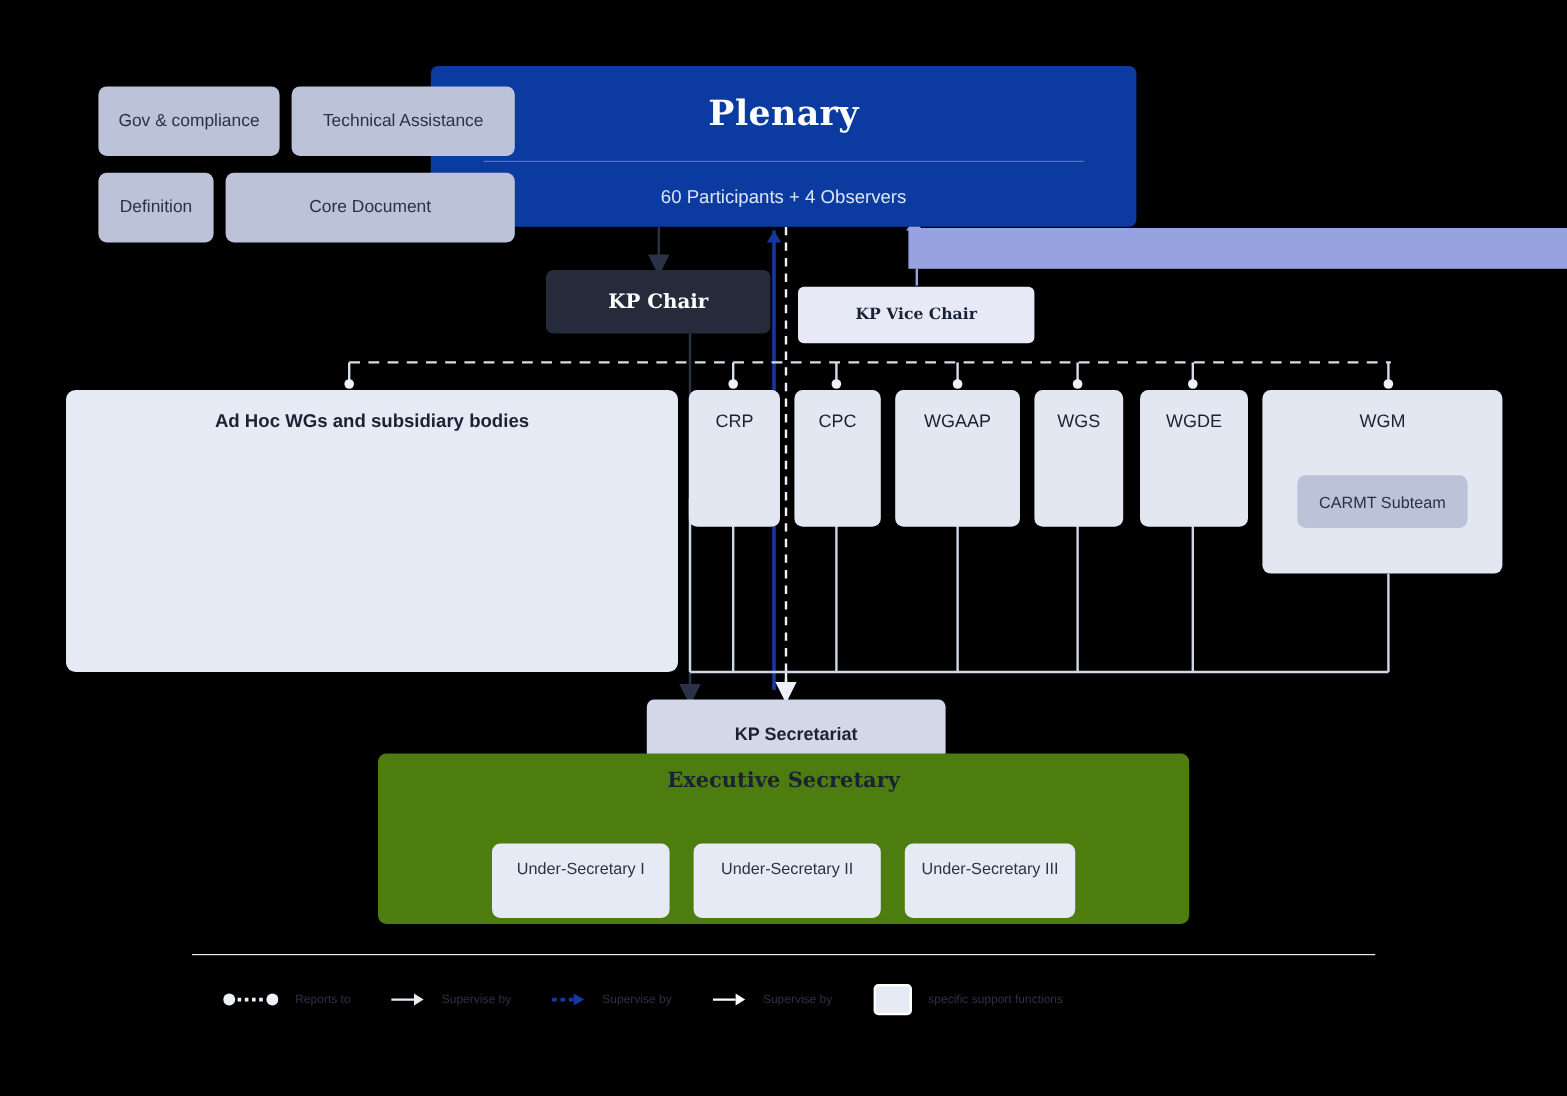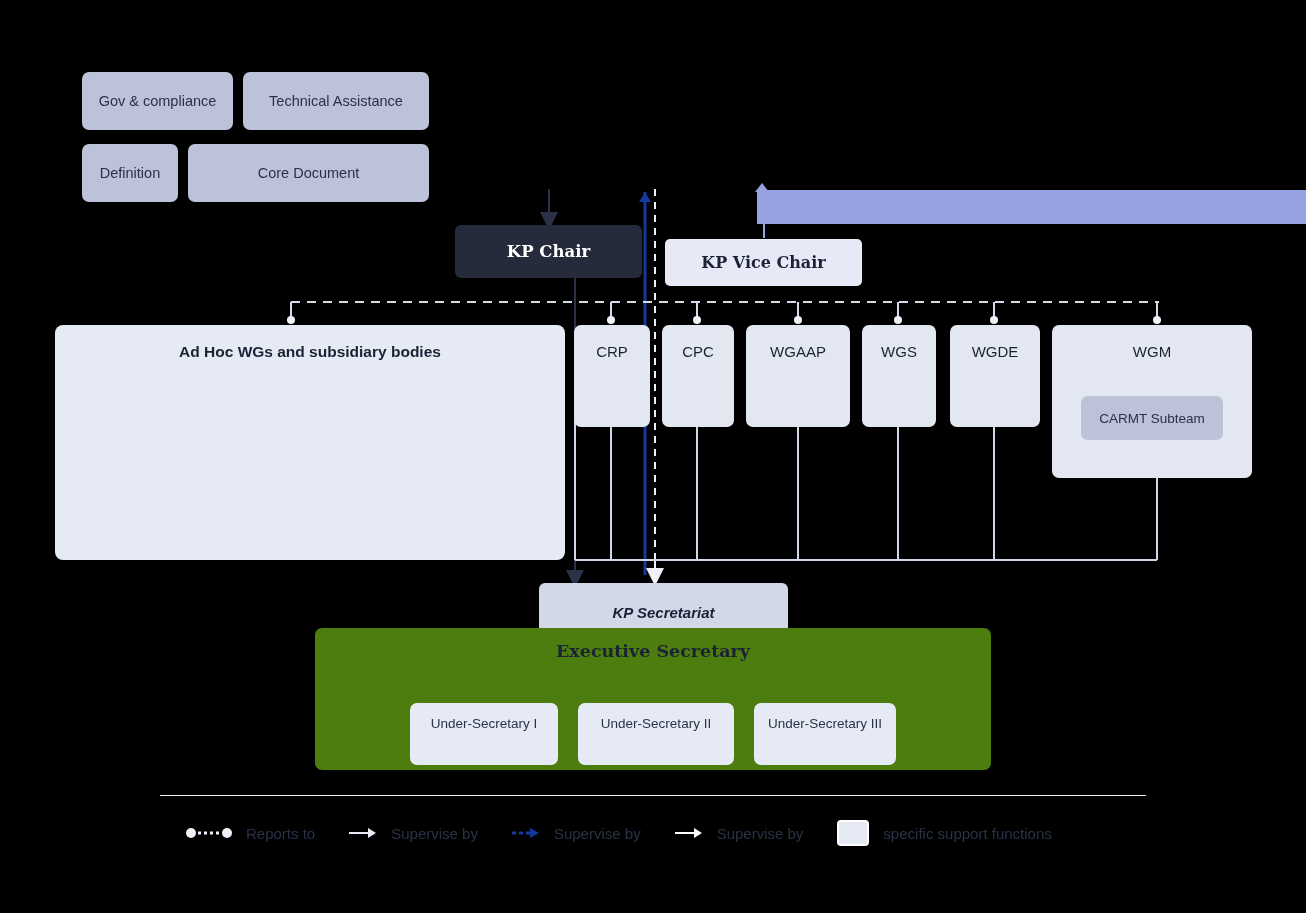--- a/index.html
+++ b/index.html
@@ -37,21 +37,21 @@
   #kpchair .lbl {
     font-family: "DejaVu Serif", "Liberation Serif", serif;
     font-size: 16.5px; font-weight: 700; color: #ffffff;
   }
   #kpvice {
     left: 665px; top: 239px; width: 197px; height: 47px;
     background: #e7eaf6; border-radius: 5px;
   }
   #kpvice .lbl {
     font-family: "DejaVu Serif", "Liberation Serif", serif;
-    font-size: 16px; font-weight: 700; color: #1c2235;
+    font-size: 13px; font-weight: 700; color: #1c2235;
   }
 
   
   #adhoc {
     left: 55px; top: 325px; width: 510px; height: 235px;
     background: #e6eaf4; border-radius: 8px;
     justify-content: flex-start; padding-top: 18px;
   }
   #adhoc .ttl { font-size: 15.5px; font-weight: 700; color: #1c2235; }
   .pillgrid { position: absolute; left: 82px; top: 72px; width: 348px; }
@@ -61,41 +61,41 @@
     display: flex; align-items: center; justify-content: center;
     font-size: 14.5px; color: #2b3247; padding: 0 10px;
   }
   .pill.w-gov { flex: 0 0 151px; }
   .pill.w-ta  { flex: 0 0 186px; }
   .pill.w-def { flex: 0 0 96px; }
   .pill.w-cd  { flex: 0 0 241px; }
 
   
   .wg {
-    top: 325px; height: 102px; background: #e3e7f2; border-radius: 7px;
+    top: 325px; height: 114px; background: #e3e7f2; border-radius: 7px;
     justify-content: flex-start; padding-top: 18px;
   }
   .wg .lbl { font-size: 15px; color: #1c2235; }
   #wg-crp  { left: 574px; width: 76px; }
   #wg-cpc  { left: 662px; width: 72px; }
   #wg-wgaap{ left: 746px; width: 104px; }
   #wg-wgs  { left: 862px; width: 74px; text-align: right; }
   #wg-wgde { left: 950px; width: 90px; }
   #wg-wgm  { left: 1052px; width: 200px; height: 153px; }
   #carmt {
     position: absolute; left: 1081px; top: 396px; width: 142px; height: 44px;
     background: #bcc2d8; border-radius: 7px;
     display: flex; align-items: center; justify-content: center;
     font-size: 13.5px; color: #2b3247;
   }
 
   
   #secretariat {
     left: 539px; top: 583px; width: 249px; height: 58px;
-    background: #d3d8e8; border-radius: 6px; font-style: italic;
+    background: #d3d8e8; border-radius: 6px;
   }
   #secretariat .lbl { font-size: 15px; font-weight: 700; color: #1c2235; }
   #execwrap {
     left: 315px; top: 628px; width: 676px; height: 142px;
     background: #4d7c0f; border-radius: 7px;
     justify-content: flex-start; padding-top: 13px;
   }
   #execwrap .ttl {
     font-family: "DejaVu Serif", "Liberation Serif", serif;
     font-size: 17.5px; font-weight: 700; color: #1c2235;
@@ -114,21 +114,21 @@
              background: #96a3e0; }
   #lavup   { position: absolute; left: 755px; top: 183px; width: 0; height: 0;
              border-left: 7px solid transparent; border-right: 7px solid transparent;
              border-bottom: 9px solid #96a3e0; }
 
   #legend-div { position: absolute; left: 160px; top: 795px; width: 986px;
                 height: 1px; background: #e9ecf4; }
   #legend { position: absolute; left: 186px; top: 820px; display: flex;
             align-items: center; gap: 0; }
   .leg-item { display: flex; align-items: center; margin-right: 34px; }
-  .leg-lbl { font-size: 15px; color: #2b3247; margin-left: 14px; white-space: nowrap; }
+  .leg-lbl { font-size: 10px; color: #2b3247; margin-left: 14px; white-space: nowrap; }
   .leg-swatch { width: 32px; height: 26px; background: #e6eaf4;
                 border: 2px solid #ffffff; border-radius: 4px; }
 </style>
 </head>
 <body>
 
 <div id="stage">
 
   <svg width="1306" height="913" style="position:absolute;left:0;top:0;">
     <defs>
@@ -187,20 +187,25 @@
     <line x1="653" y1="626" x2="653" y2="630" stroke="#cfd6e6" stroke-width="2"></line>
 
     <line x1="484" y1="698" x2="484" y2="706" stroke="#cfd6e6" stroke-width="2"></line>
     <line x1="648" y1="698" x2="648" y2="706" stroke="#cfd6e6" stroke-width="2"></line>
     <line x1="817" y1="698" x2="817" y2="706" stroke="#cfd6e6" stroke-width="2"></line>
   </svg>
 
   <div id="lavup"></div>
   <div id="lavband"></div>
 
+  <div class="node" id="plenary">
+    <div class="ttl">Plenary</div>
+    <div class="rule"></div>
+    <div class="sub">60 Participants + 4 Observers</div>
+  </div>
 
   <div class="node" id="kpchair">
     <div class="lbl">KP Chair</div>
   </div>
   <div class="node" id="kpvice">
     <div class="lbl">KP Vice Chair</div>
   </div>
 
   <div class="node" id="adhoc">
     <div class="ttl">Ad Hoc WGs and subsidiary bodies</div>

